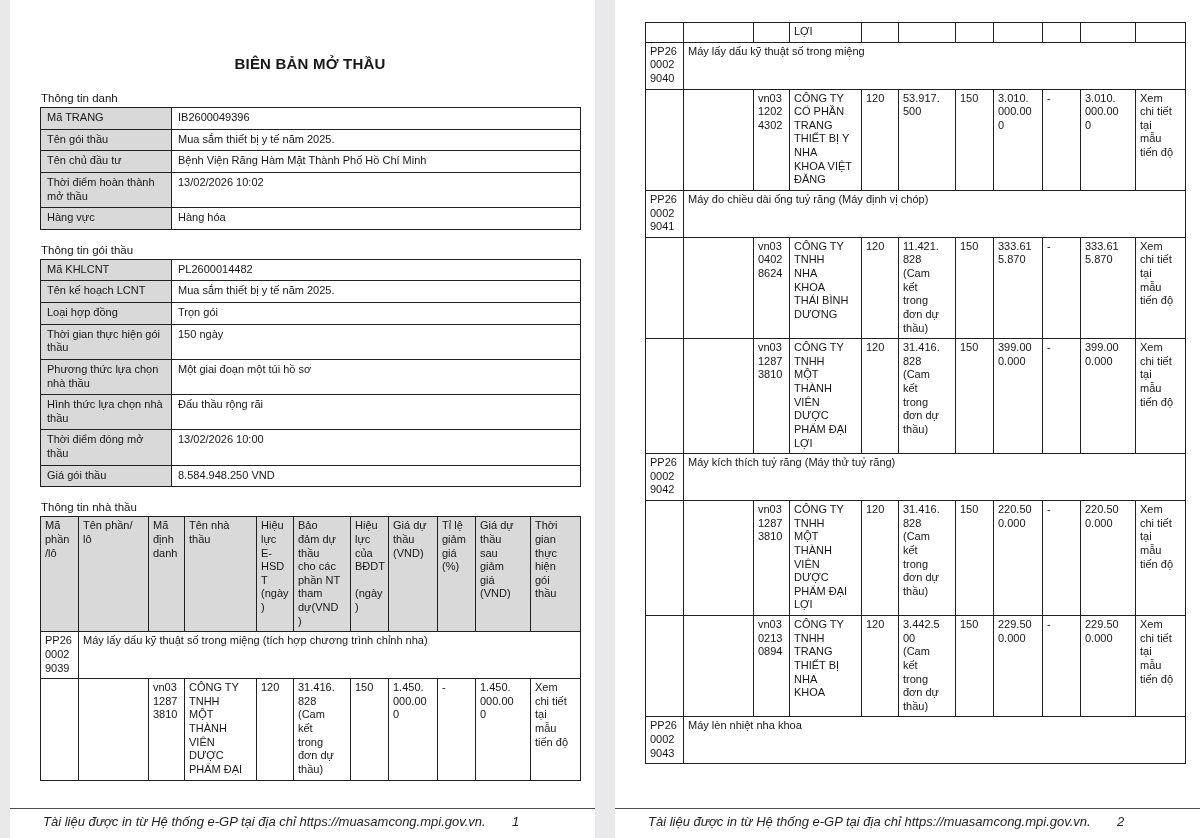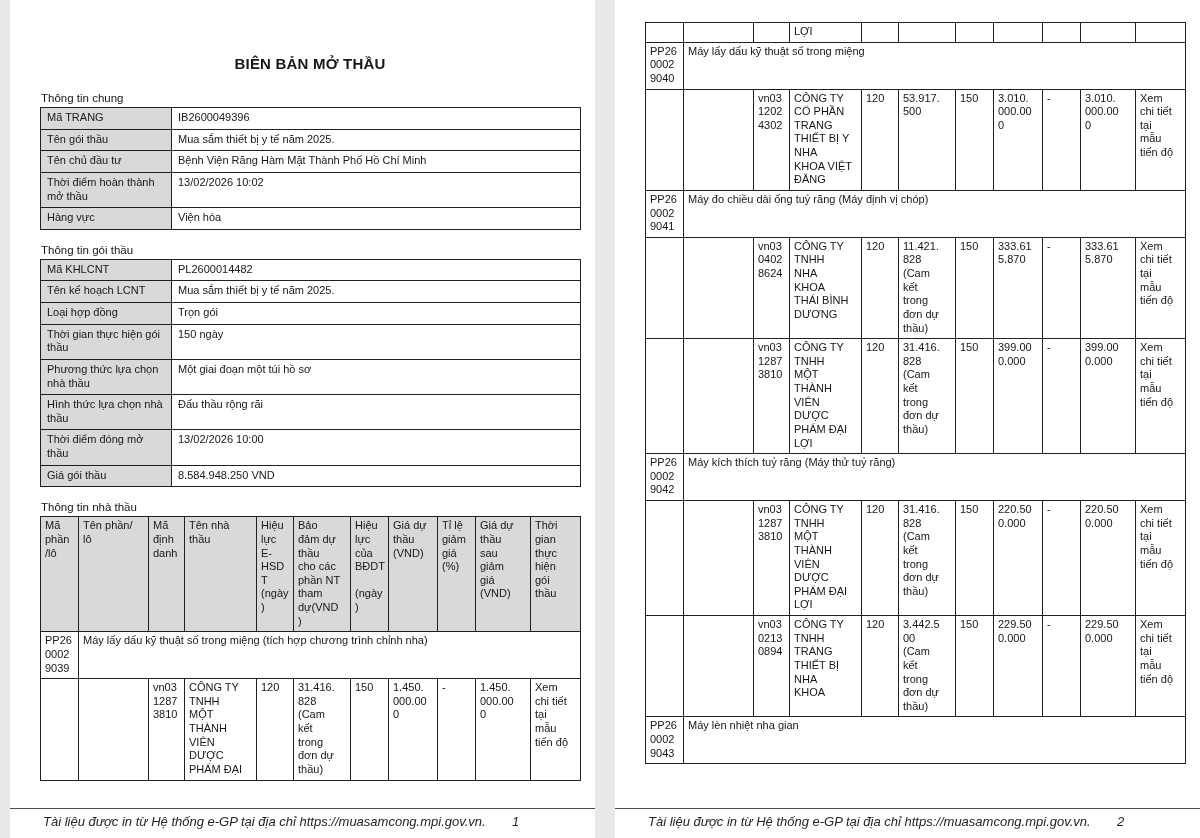--- a/index.html
+++ b/index.html
@@ -41,21 +41,21 @@
   }
   .footer .pnum{position:absolute;left:502px;top:5px;font-style:italic}
 </style>
 </head>
 <body>
 
 <div class="page">
   <div class="content p1">
     <div class="doc-title">BIÊN BẢN MỞ THẦU</div>
 
-    <div class="section-label">Thông tin chung</div>
+    <div class="section-label">Thông tin danh</div>
     <table class="info">
       <colgroup>
           <col style="width:131px">
           <col style="width:409px">
         </colgroup>
       <tbody>
           <tr>
             <td class="lbl">Mã TRANG</td>
             <td>IB2600049396</td>
           </tr>
@@ -66,21 +66,21 @@
           <tr>
             <td class="lbl">Tên chủ đầu tư</td>
             <td>Bệnh Viện Răng Hàm Mặt Thành Phố Hồ Chí Minh</td>
           </tr>
           <tr>
             <td class="lbl">Thời điểm hoàn thành mở thầu</td>
             <td>13/02/2026 10:02</td>
           </tr>
           <tr>
             <td class="lbl">Hàng vực</td>
-            <td>Viện hóa</td>
+            <td>Hàng hóa</td>
           </tr>
         </tbody>
     </table>
 
     <div class="section-label">Thông tin gói thầu</div>
     <table class="info">
       <colgroup>
           <col style="width:131px">
           <col style="width:409px">
         </colgroup>
@@ -446,21 +446,21 @@
             <td>Xem
 chi tiết
 tại
 mẫu
 tiến độ</td>
           </tr>
           <tr>
             <td>PP26
 0002
 9043</td>
-            <td colspan="10">Máy lèn nhiệt nha gian</td>
+            <td colspan="10">Máy lèn nhiệt nha khoa</td>
           </tr>
         </tbody>
     </table>
   </div>
   <div class="footer">
     <span>Tài liệu được in từ Hệ thống e-GP tại địa chỉ https://muasamcong.mpi.gov.vn.</span>
     <span class="pnum">2</span>
   </div>
 </div>
 

